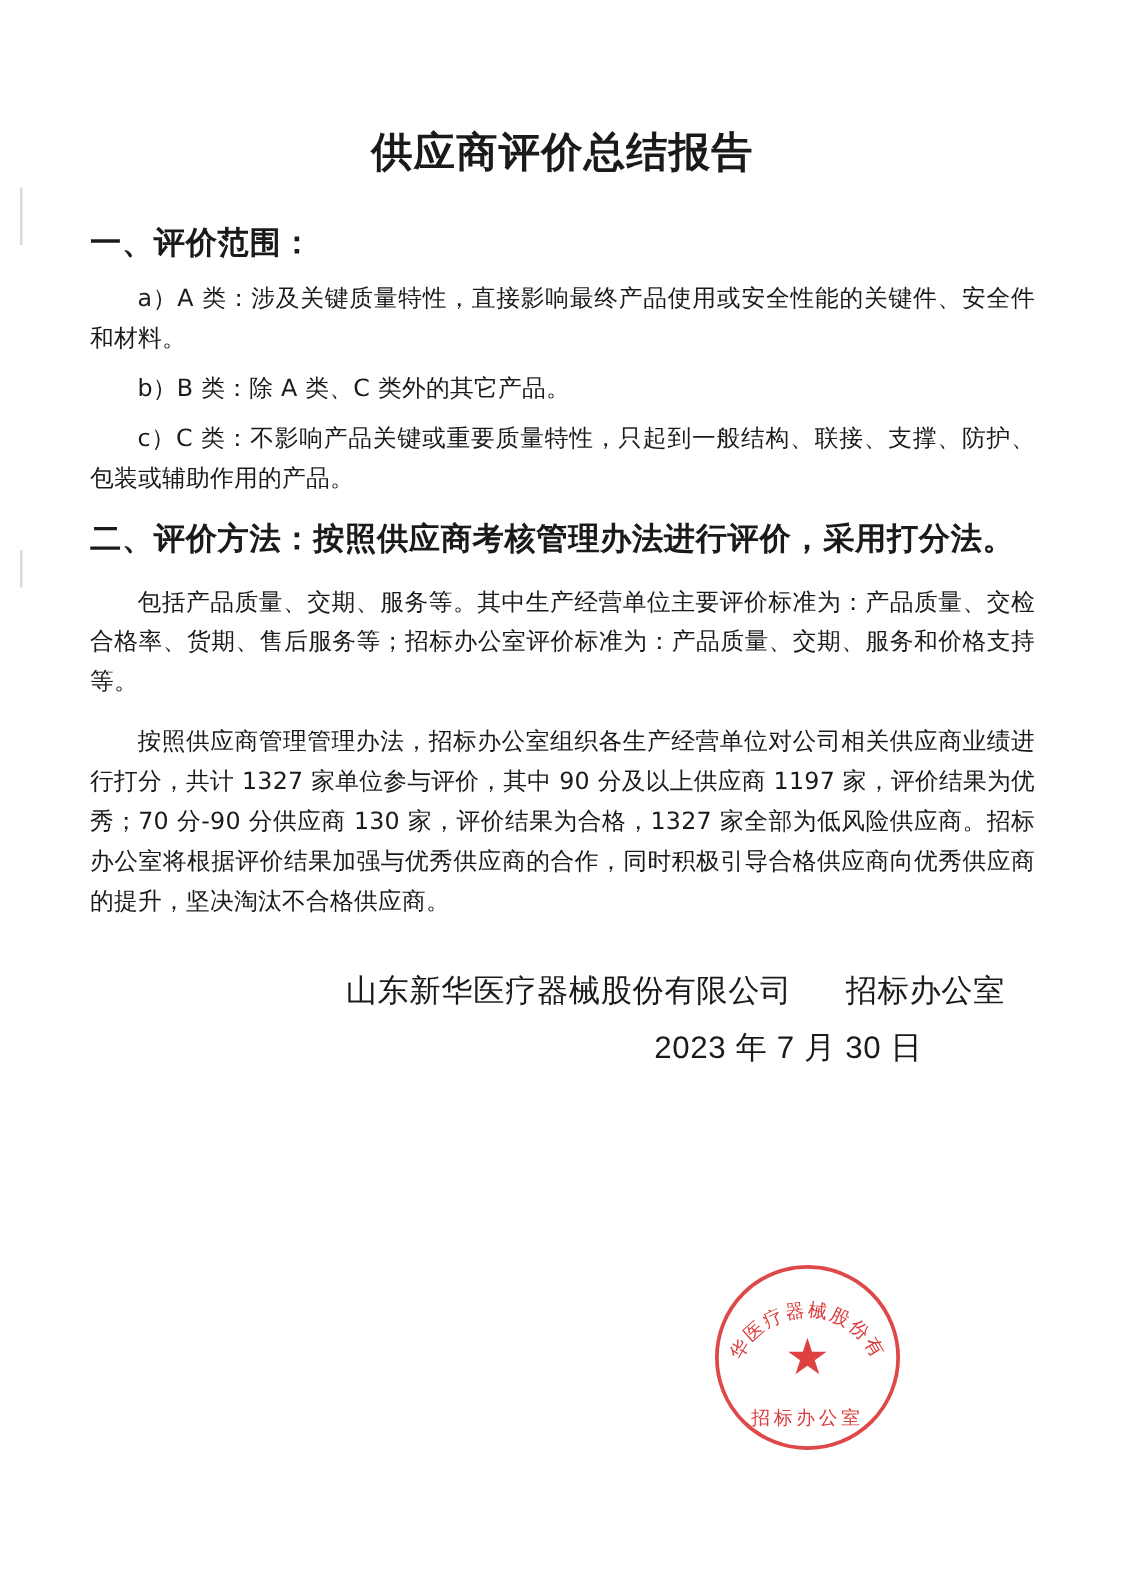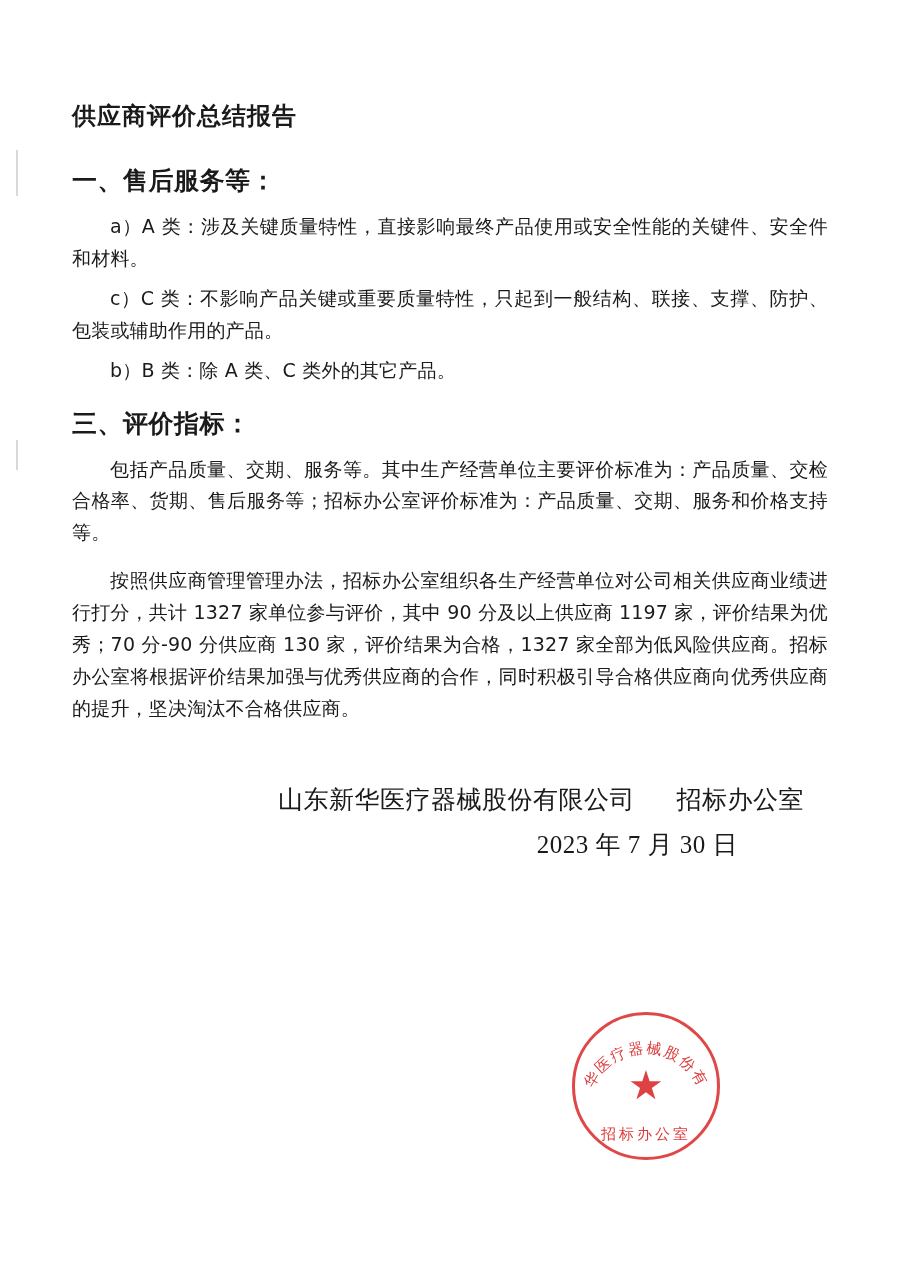--- a/index.html
+++ b/index.html
@@ -16,22 +16,22 @@
     overflow: hidden;
   }
   .page {
     position: relative;
     width: 900px;
     height: 1274px;
     box-sizing: border-box;
     padding: 100px 72px 40px 72px;
   }
   .doc-title {
-    text-align: left;
-    font-size: 24px;
+    text-align: center;
+    font-size: 33px;
     font-weight: 600;
     letter-spacing: 1px;
     margin: 0 0 32px 0;
     font-family: "DejaVu Sans", sans-serif;
   }
   .heading {
     font-size: 25px;
     font-weight: 600;
     margin: 0 0 14px 0;
     letter-spacing: 0.5px;
@@ -49,23 +49,23 @@
   .para.tight {
     margin-bottom: 8px;
   }
   .section-gap {
     height: 6px;
   }
   .conclusion-block .para {
     margin-bottom: 0;
   }
   .signature {
-    margin-top: 58px;
+    margin-top: 38px;
     font-size: 25px;
-    font-family: Liberation Serif, serif;
+    font-family: Liberation Sans, sans-serif;
     position: relative;
   }
   .sig-line1 {
     text-align: right;
     padding-right: 24px;
     letter-spacing: 0.5px;
   }
   .sig-gap {
     display: inline-block;
     width: 28px;
@@ -141,33 +141,35 @@
 <body>
 
 <div class="page">
 
   <div class="edge-mark left1"></div>
   <div class="edge-mark left2"></div>
 
   <h1 class="doc-title">供应商评价总结报告</h1>
 
   <div>
-    <div class="heading">一、售后服务等：</div>
+    <div class="heading">一、评价范围：</div>
     <p class="para tight">a）A 类：涉及关键质量特性，直接影响最终产品使用或安全性能的关键件、安全件和材料。</p>
+    <p class="para tight">b）B 类：除 A 类、C 类外的其它产品。</p>
     <p class="para tight">c）C 类：不影响产品关键或重要质量特性，只起到一般结构、联接、支撑、防护、包装或辅助作用的产品。</p>
-    <p class="para tight">b）B 类：除 A 类、C 类外的其它产品。</p>
   </div>
 
   <div class="section-gap"></div>
 
+  <div>
+    <div class="heading">二、评价方法：按照供应商考核管理办法进行评价，采用打分法。</div>
+  </div>
 
   <div class="section-gap"></div>
 
   <div>
-    <div class="heading">三、评价指标：</div>
     <p class="para">包括产品质量、交期、服务等。其中生产经营单位主要评价标准为：产品质量、交检合格率、货期、售后服务等；招标办公室评价标准为：产品质量、交期、服务和价格支持等。</p>
   </div>
 
   <div class="section-gap"></div>
 
   <div class="conclusion-block">
     <p class="para">按照供应商管理管理办法，招标办公室组织各生产经营单位对公司相关供应商业绩进行打分，共计 1327 家单位参与评价，其中 90 分及以上供应商 1197 家，评价结果为优秀；70 分-90 分供应商 130 家，评价结果为合格，1327 家全部为低风险供应商。招标办公室将根据评价结果加强与优秀供应商的合作，同时积极引导合格供应商向优秀供应商的提升，坚决淘汰不合格供应商。</p>
   </div>
 
   <div class="signature">

